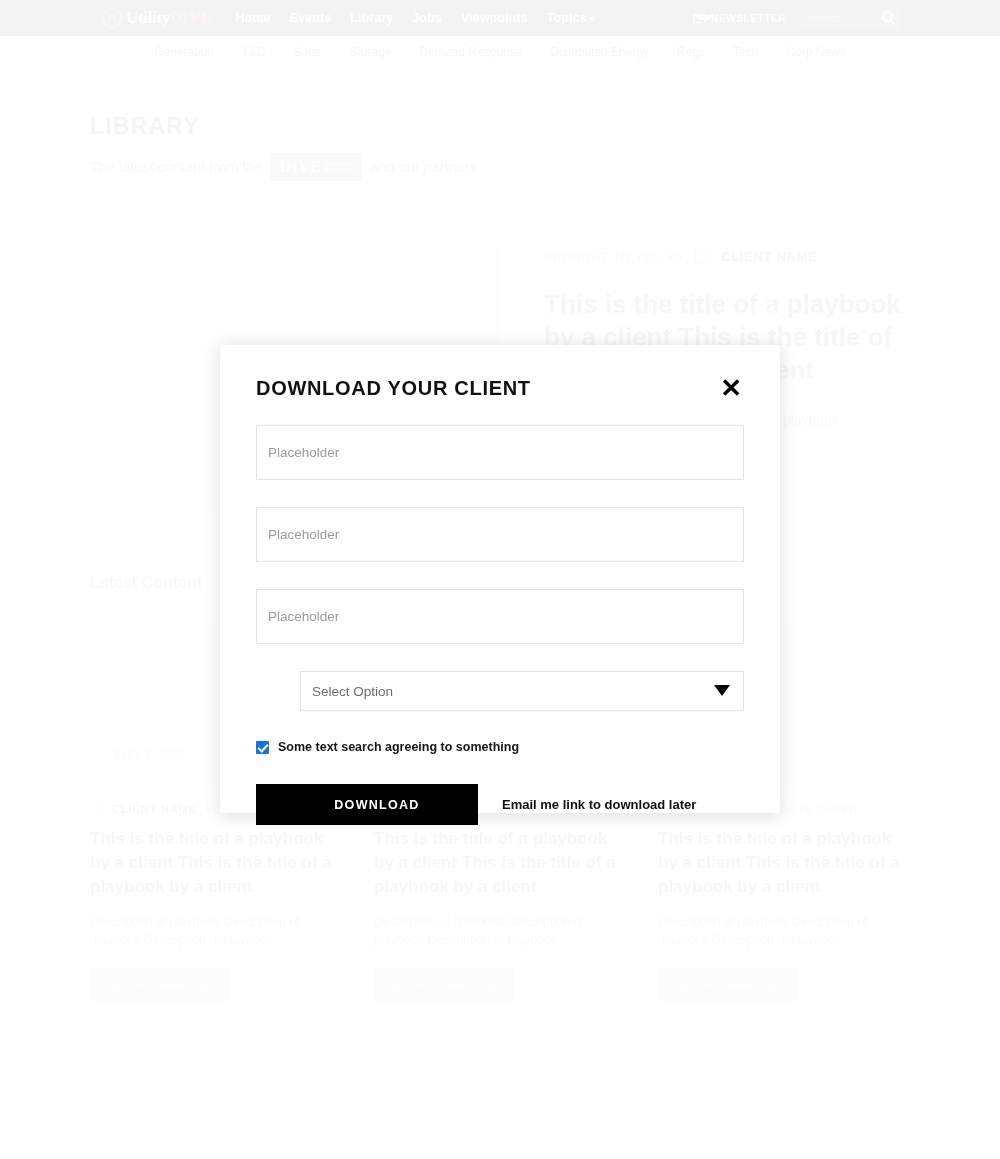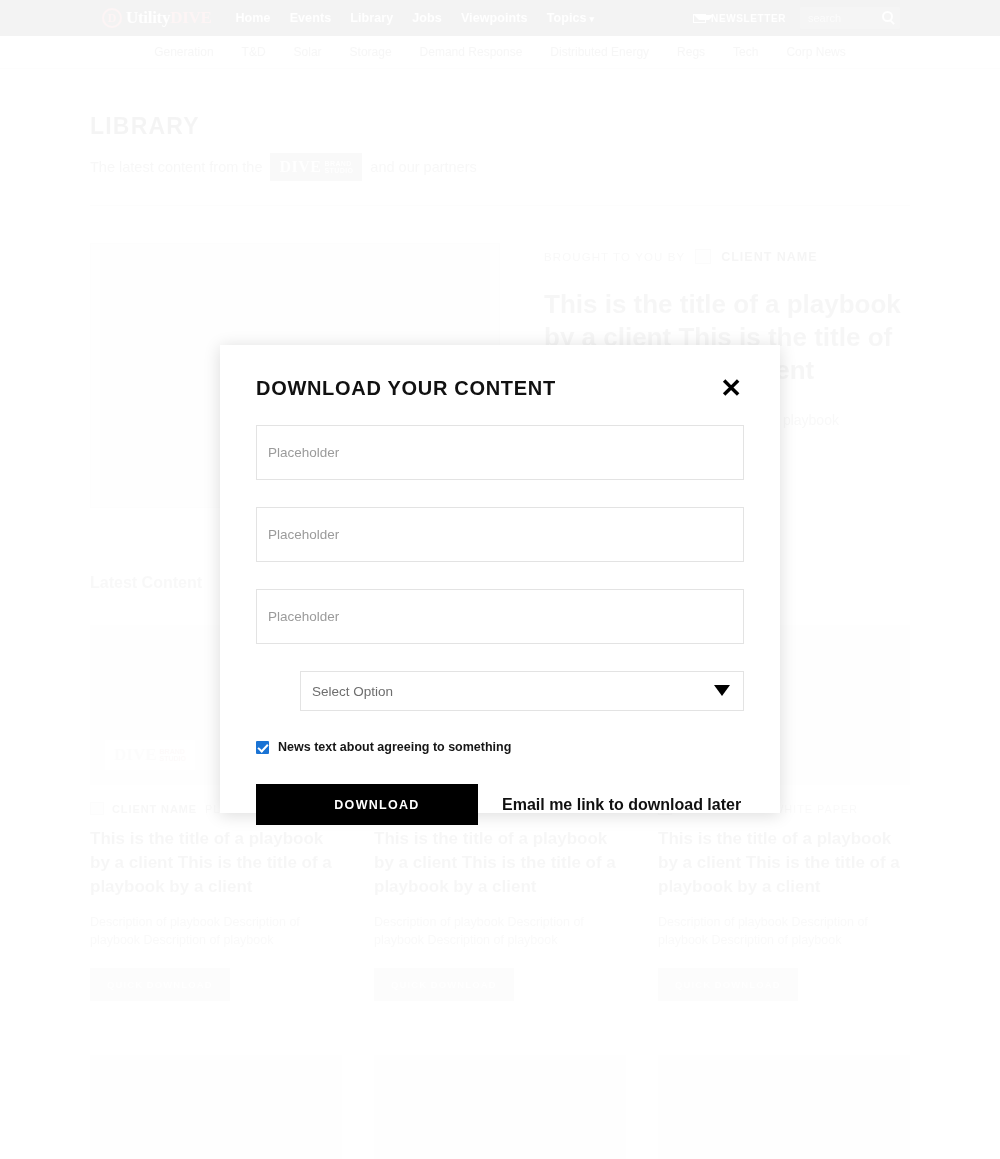--- a/index.html
+++ b/index.html
@@ -141,21 +141,21 @@
     border: solid #fff; border-width: 0 2px 2px 0; transform: rotate(43deg);
   }
   .agree-lbl { font-size: 12.5px; font-weight: 700; color: #161616; }
   .actions { display: flex; align-items: center; gap: 24px; margin-top: 30px; }
   .dl-btn {
     width: 222px; height: 41px; background: #000; color: #fff; border: none;
     font-size: 12.5px; font-weight: 700; letter-spacing: 1.3px; cursor: pointer;
     font-family: "Liberation Sans", sans-serif;
     padding-left: 20px;
   }
-  .email-link { font-size: 16px; font-weight: 700; color: #111; text-decoration: none; cursor: pointer; }
+  .email-link { font-size: 13px; font-weight: 700; color: #111; text-decoration: none; cursor: pointer; }
 </style>
 </head>
 <body>
 
 <div id="page-under">
 
   <div class="topnav">
     <div class="brand">
       <div class="brand-circle">D</div>
       <span class="brand-utility">Utility</span>
@@ -298,38 +298,38 @@
       </div>
       <div class="card">
         <div class="card-thumb2"></div>
       </div>
     </div>
   </div>
 </div>
 
 <div class="modal">
   <div class="modal-head">
-    <div class="modal-title">DOWNLOAD YOUR CONTENT</div>
+    <div class="modal-title">DOWNLOAD YOUR CLIENT</div>
     <button class="close-x">✕</button>
   </div>
   <div class="modal-body">
     <input class="field" type="text" placeholder="Placeholder" style="">
     <input class="field" type="text" placeholder="Placeholder" style="">
     <input class="field" type="text" placeholder="Placeholder" style="">
 
     <div class="selwrap">
       <select class="selbox">
         <option>Select Option</option>
       </select>
       <span class="sel-arrow"></span>
     </div>
 
     <div class="agree">
       <input type="checkbox" class="chk" checked="" style="">
-      <span class="agree-lbl">News text about agreeing to something</span>
+      <span class="agree-lbl">Some text search agreeing to something</span>
     </div>
 
     <div class="actions">
       <button class="dl-btn">DOWNLOAD</button>
       <a class="email-link" href="#">Email me link to download later</a>
     </div>
   </div>
 </div>
 
 </body></html>

